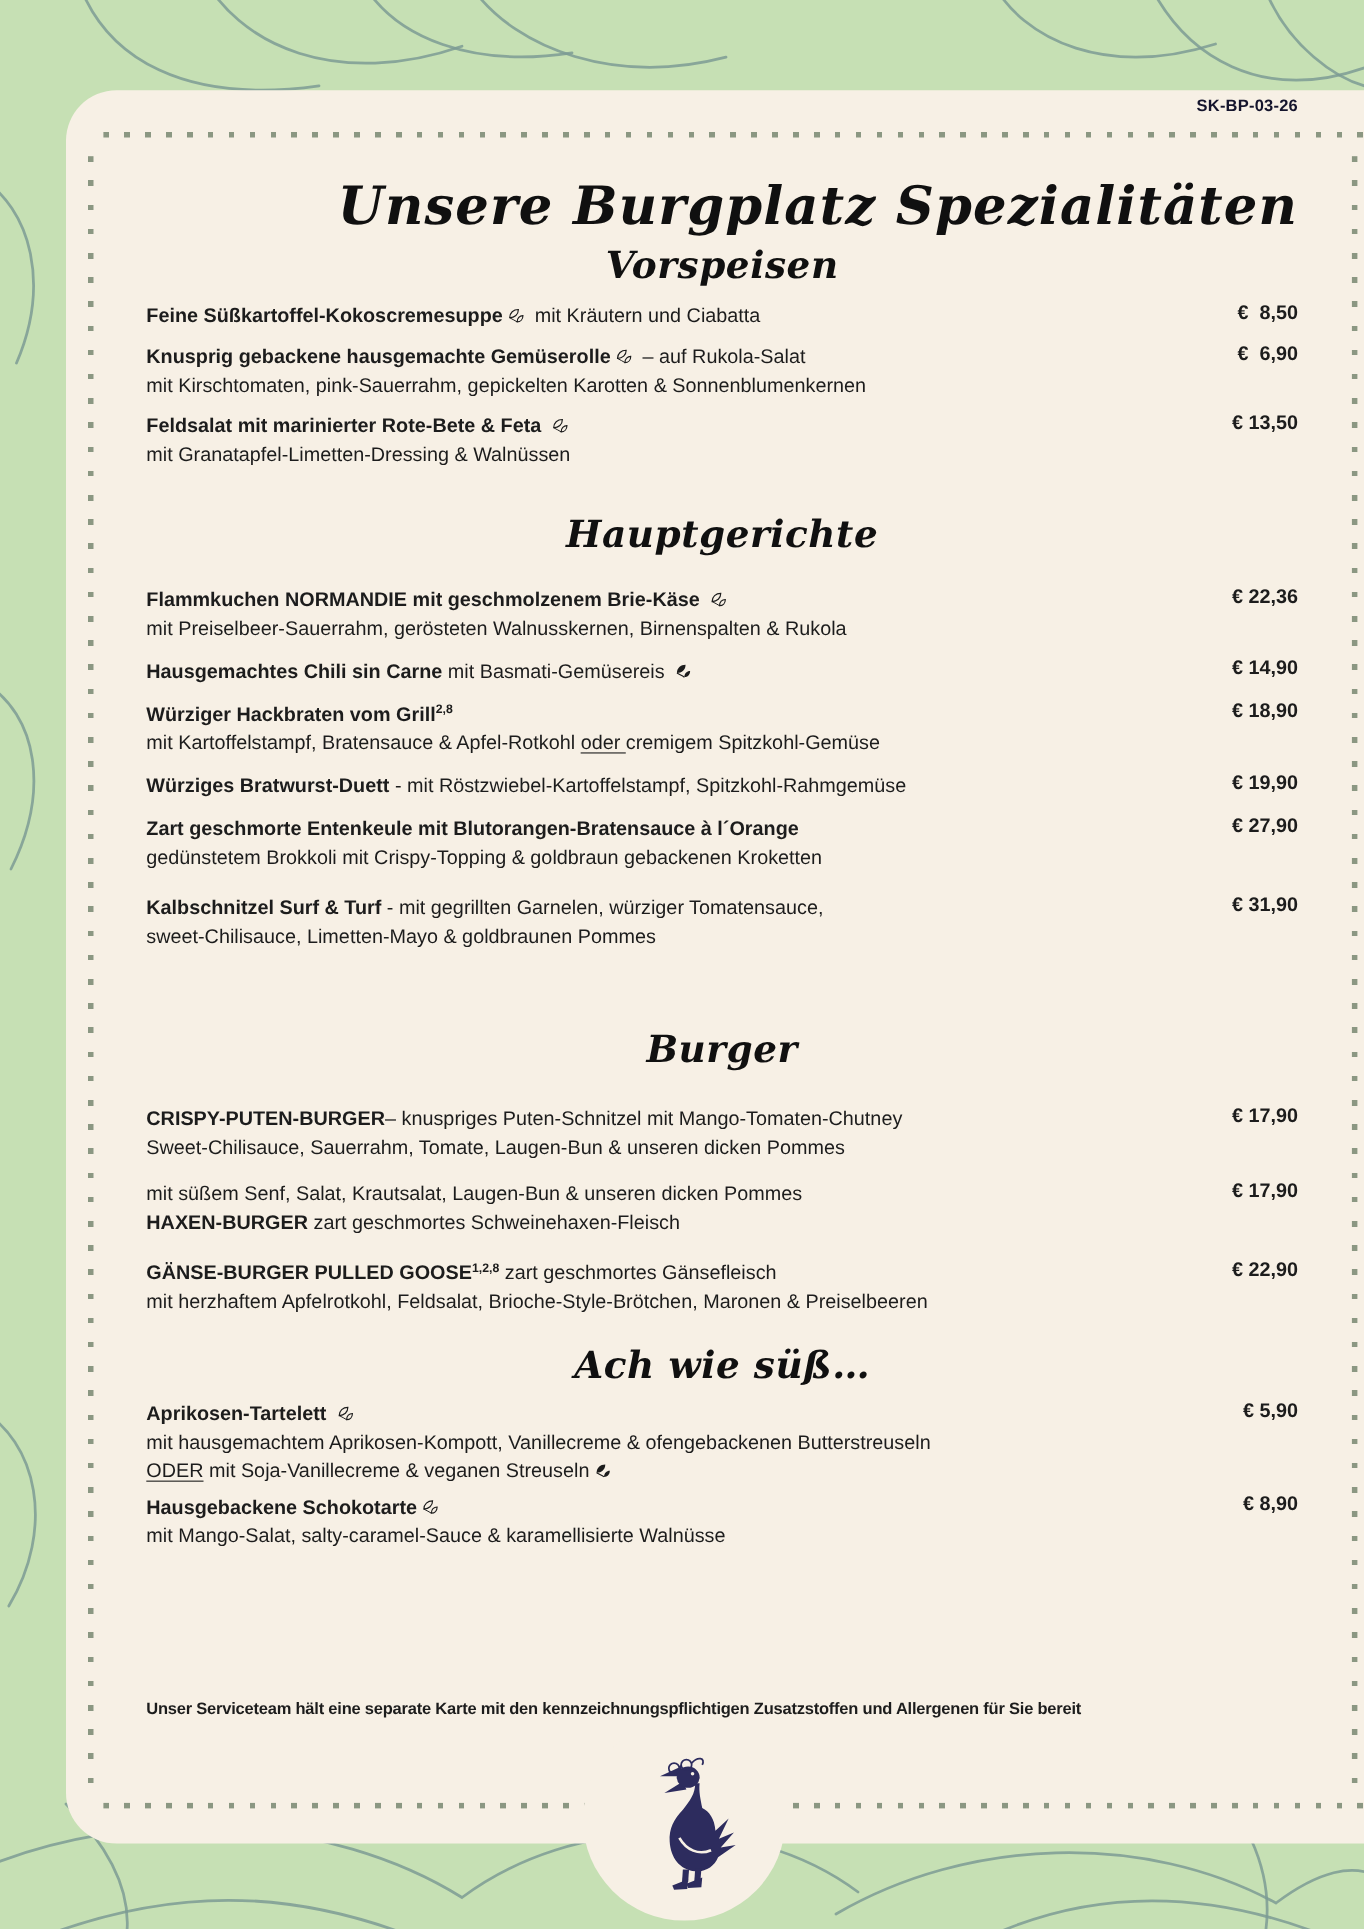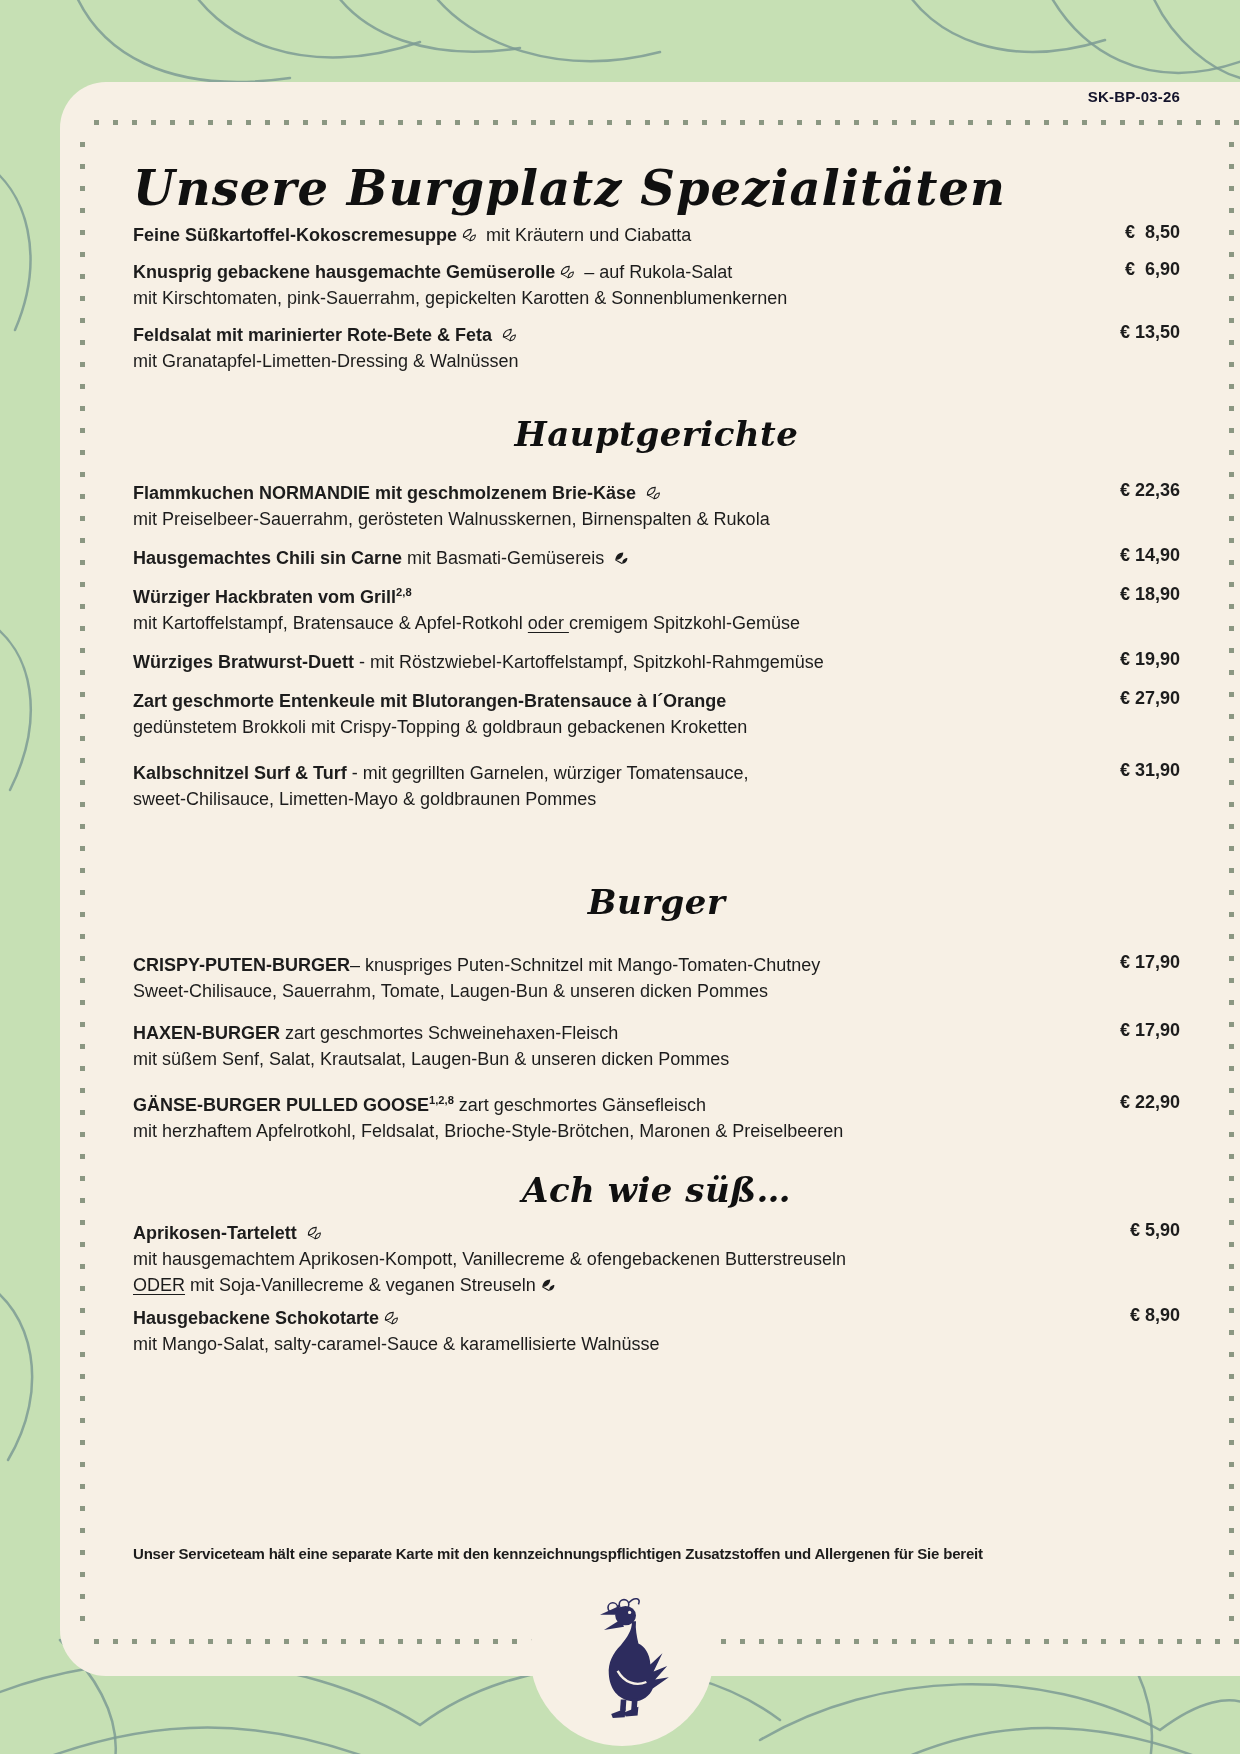--- a/index.html
+++ b/index.html
@@ -21,21 +21,21 @@
   .dots-bottom{bottom:32px;}
   .dots-left,.dots-right{position:absolute;top:60px;bottom:52px;width:5px;
         background:repeating-linear-gradient(to bottom,var(--dot) 0 5px,transparent 5px 22px);}
   .dots-left{left:20px;}
   .dots-right{right:50px;}
 
   .code{position:absolute;top:6px;right:104px;font-weight:bold;font-size:15px;color:#14142c;letter-spacing:.2px;}
 
   .content{position:absolute;left:73px;right:104px;top:44px;}
   h1{font-family:"DejaVu Serif","Liberation Serif",serif;font-style:italic;font-weight:bold;
-     font-size:48px;text-align:left;margin:34px 0 6px;color:#101010;letter-spacing:1px;}
+     font-size:48px;text-align:right;margin:34px 0 6px;color:#101010;letter-spacing:1px;}
   h2{font-family:"DejaVu Serif","Liberation Serif",serif;font-style:italic;font-weight:bold;
      font-size:34px;text-align:center;color:#101010;letter-spacing:.5px;}
   [data-section="vorspeisen"]    h2{margin:4px 0 12px;}
   [data-section="hauptgerichte"] h2{margin:40px 0 26px;}
   [data-section="burger"]        h2{margin:70px 0 30px;}
   [data-section="ach-wie-suess"] h2{margin:26px 0 10px;}
 
   .item{position:relative;margin-bottom:11px;}
   [data-section="hauptgerichte"] .item{margin-bottom:13px;}
   [data-section="burger"]        .item{margin-bottom:16px;}
@@ -88,20 +88,21 @@
   <div class="dots-bottom"></div>
   <div class="dots-left"></div>
   <div class="dots-right"></div>
 
   <div class="code">SK-BP-03-26</div>
 
   <div class="content">
     <h1>Unsere Burgplatz Spezialitäten</h1>
     <div>
         <section class="section" data-section="vorspeisen">
+          <h2>Vorspeisen</h2>
           <div class="items">
             <div class="item">
               <div class="line title-line"><span class="b">Feine Süßkartoffel-Kokoscremesuppe</span><span class="leaf"><svg viewBox="0 0 24 24" width="18" height="18">
                     <path d="M4.5 14.5 C4.5 8.5 9 4.5 15 4.5 C15 10.5 10.5 14.5 4.5 14.5 Z" fill="none" stroke="currentColor" stroke-width="1.4"></path>
                     <path d="M13.5 19.5 C13.5 15 16.5 12 20.5 12 C20.5 16.5 17.5 19.5 13.5 19.5 Z" fill="none" stroke="currentColor" stroke-width="1.4"></path>
                     <path d="M4.5 14.5 C8 16.5 11 17.8 13.5 19.5" fill="none" stroke="currentColor" stroke-width="1.2"></path>
                   </svg></span><span> mit Kräutern und Ciabatta</span></div>
               <div class="price">€  8,50</div>
             </div>
             <div class="item">
@@ -167,22 +168,22 @@
         </section>
         <section class="section" data-section="burger">
           <h2>Burger</h2>
           <div class="items">
             <div class="item">
               <div class="line title-line"><span class="b">CRISPY-PUTEN-BURGER</span><span>– knuspriges Puten-Schnitzel mit Mango-Tomaten-Chutney</span></div>
               <div class="line desc-line"><span>Sweet-Chilisauce, Sauerrahm, Tomate, Laugen-Bun &amp; unseren dicken Pommes</span></div>
               <div class="price">€ 17,90</div>
             </div>
             <div class="item">
+              <div class="line desc-line"><span>mit süßem Senf, Salat, Krautsalat, Laugen-Bun &amp; unseren dicken Pommes</span></div>
               <div class="line title-line"><span class="b">HAXEN-BURGER</span><span> zart geschmortes Schweinehaxen-Fleisch</span></div>
-              <div class="line desc-line"><span>mit süßem Senf, Salat, Krautsalat, Laugen-Bun &amp; unseren dicken Pommes</span></div>
               <div class="price">€ 17,90</div>
             </div>
             <div class="item">
               <div class="line title-line"><span class="b">GÄNSE-BURGER PULLED GOOSE</span><sup class="b">1,2,8</sup><span> zart geschmortes Gänsefleisch</span></div>
               <div class="line desc-line"><span>mit herzhaftem Apfelrotkohl, Feldsalat, Brioche-Style-Brötchen, Maronen &amp; Preiselbeeren</span></div>
               <div class="price">€ 22,90</div>
             </div>
           </div>
         </section>
         <section class="section" data-section="ach-wie-suess">

